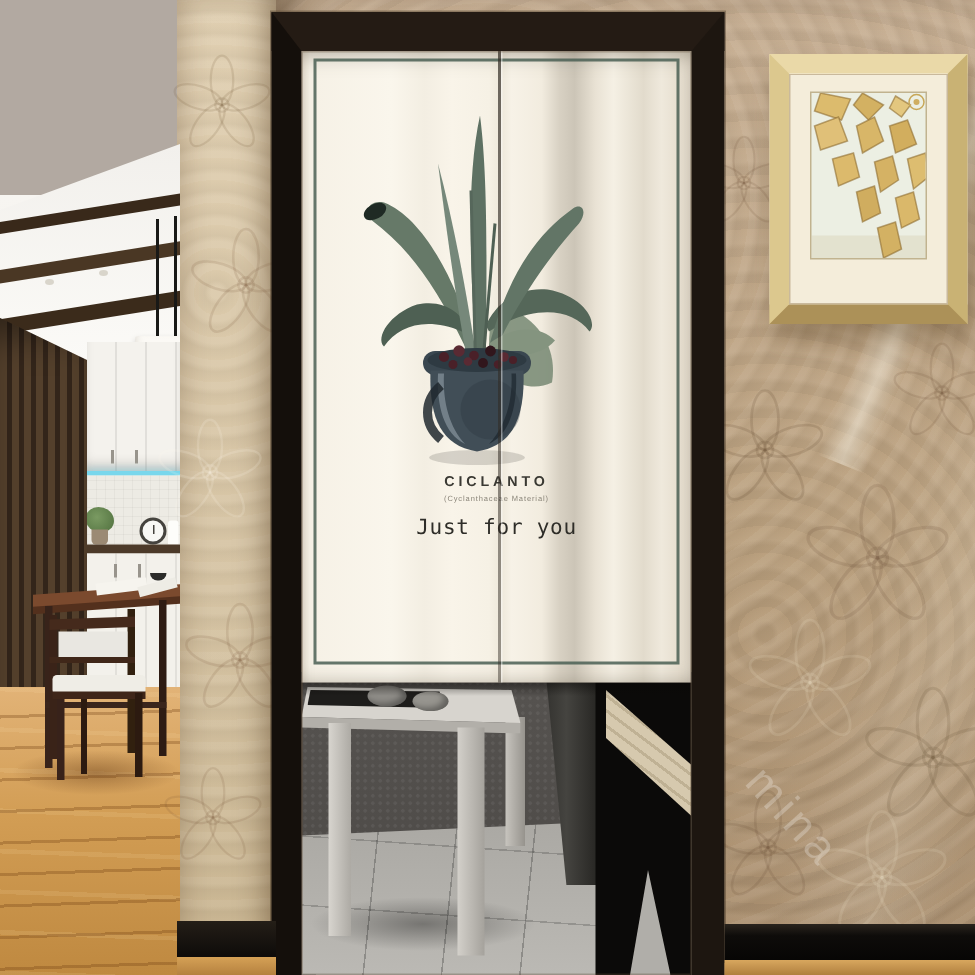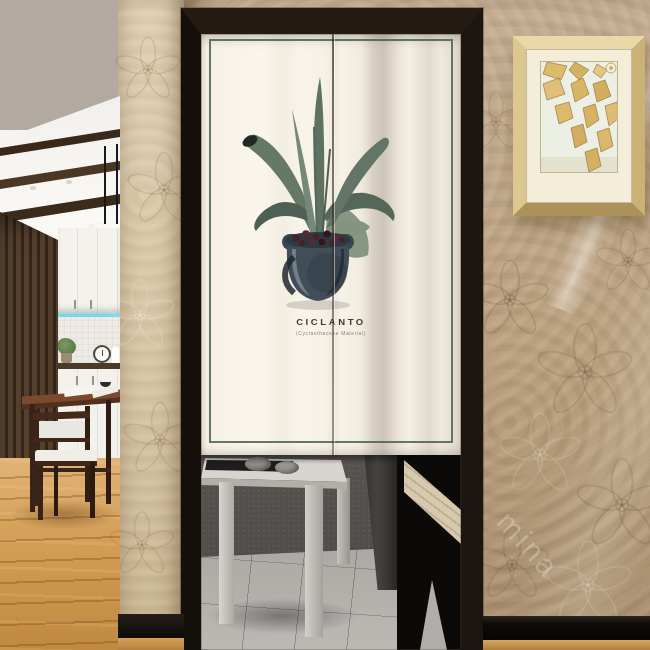--- a/index.html
+++ b/index.html
@@ -323,20 +323,21 @@
           <circle cx="91" cy="171" r="3.3" fill="#31161c"></circle>
             <circle cx="101" cy="172" r="2.8"></circle>
           <circle cx="81" cy="170" r="2.9" fill="#5a2a33"></circle>
             <circle cx="111" cy="169" r="2.7"></circle>
         </g>
       </g>
     </svg>
 
     <div class="abs brand">CICLANTO</div>
     <div class="abs subtitle">(Cyclanthaceae Material)</div>
+    <div class="abs tagline">Just for you</div>
     <div class="abs curtain-split"></div>
   </div>
 
   <div class="abs doorframe-hl"></div>
   <div class="abs doorframe"></div>
 
   <div class="abs pframe">
     <div class="part">
       <svg width="78" height="112" viewBox="0 0 78 112">
         <rect x="0" y="95" width="78" height="17" fill="#b89a5e" opacity="0.15"></rect>

